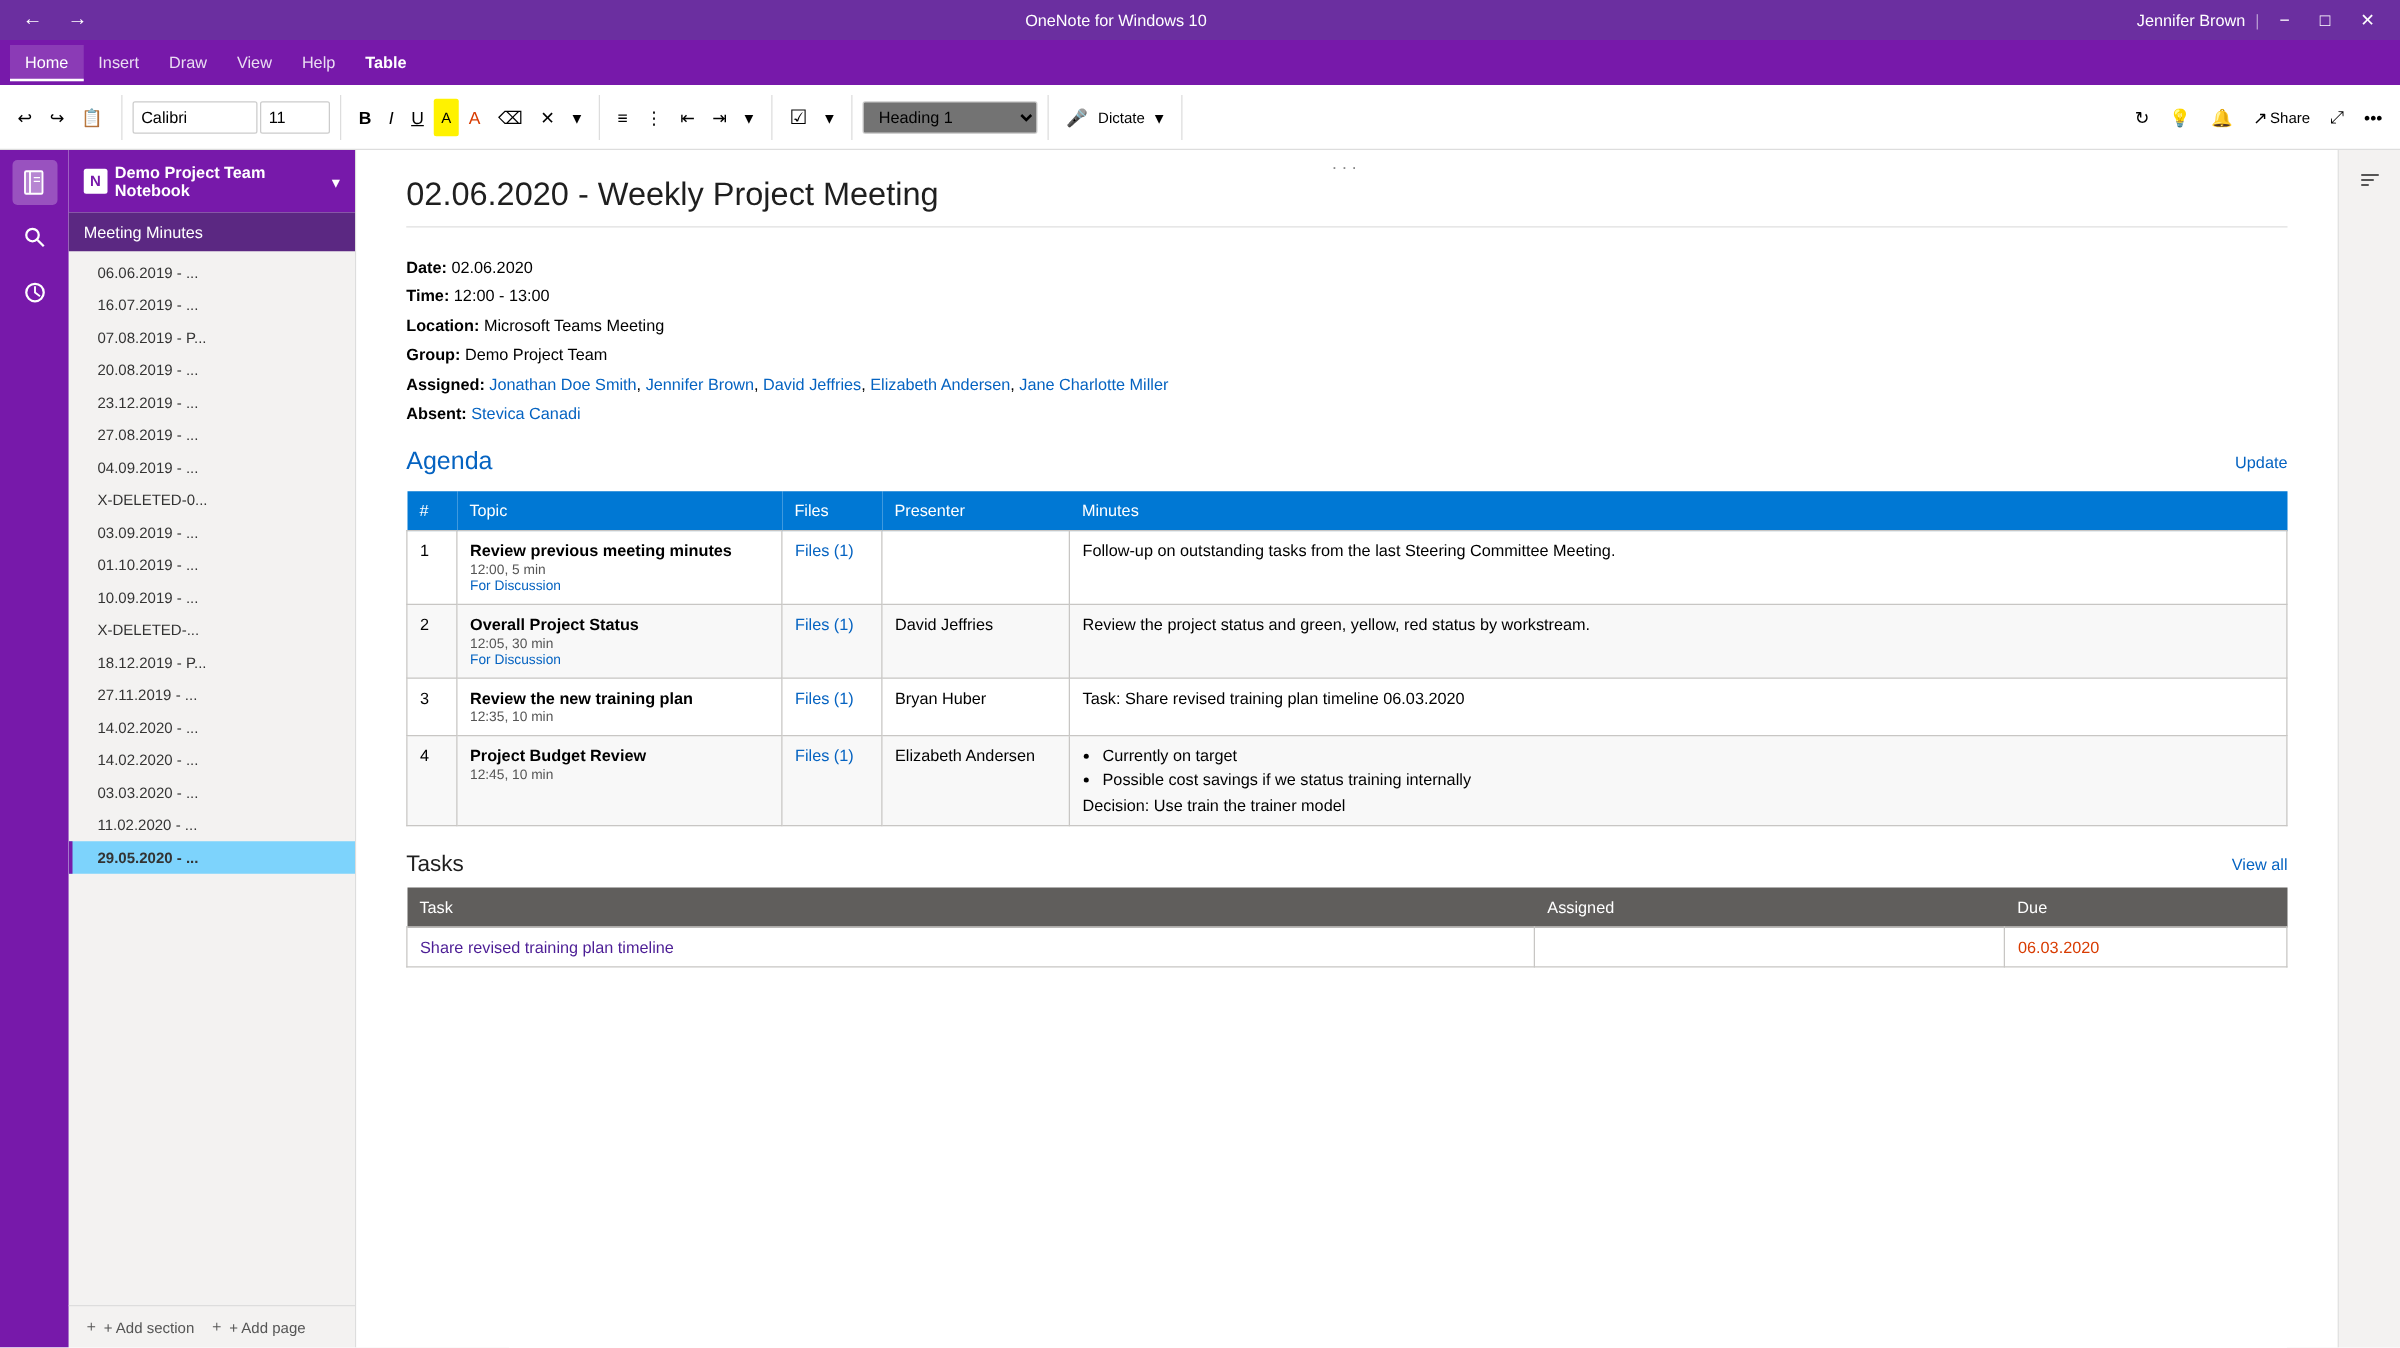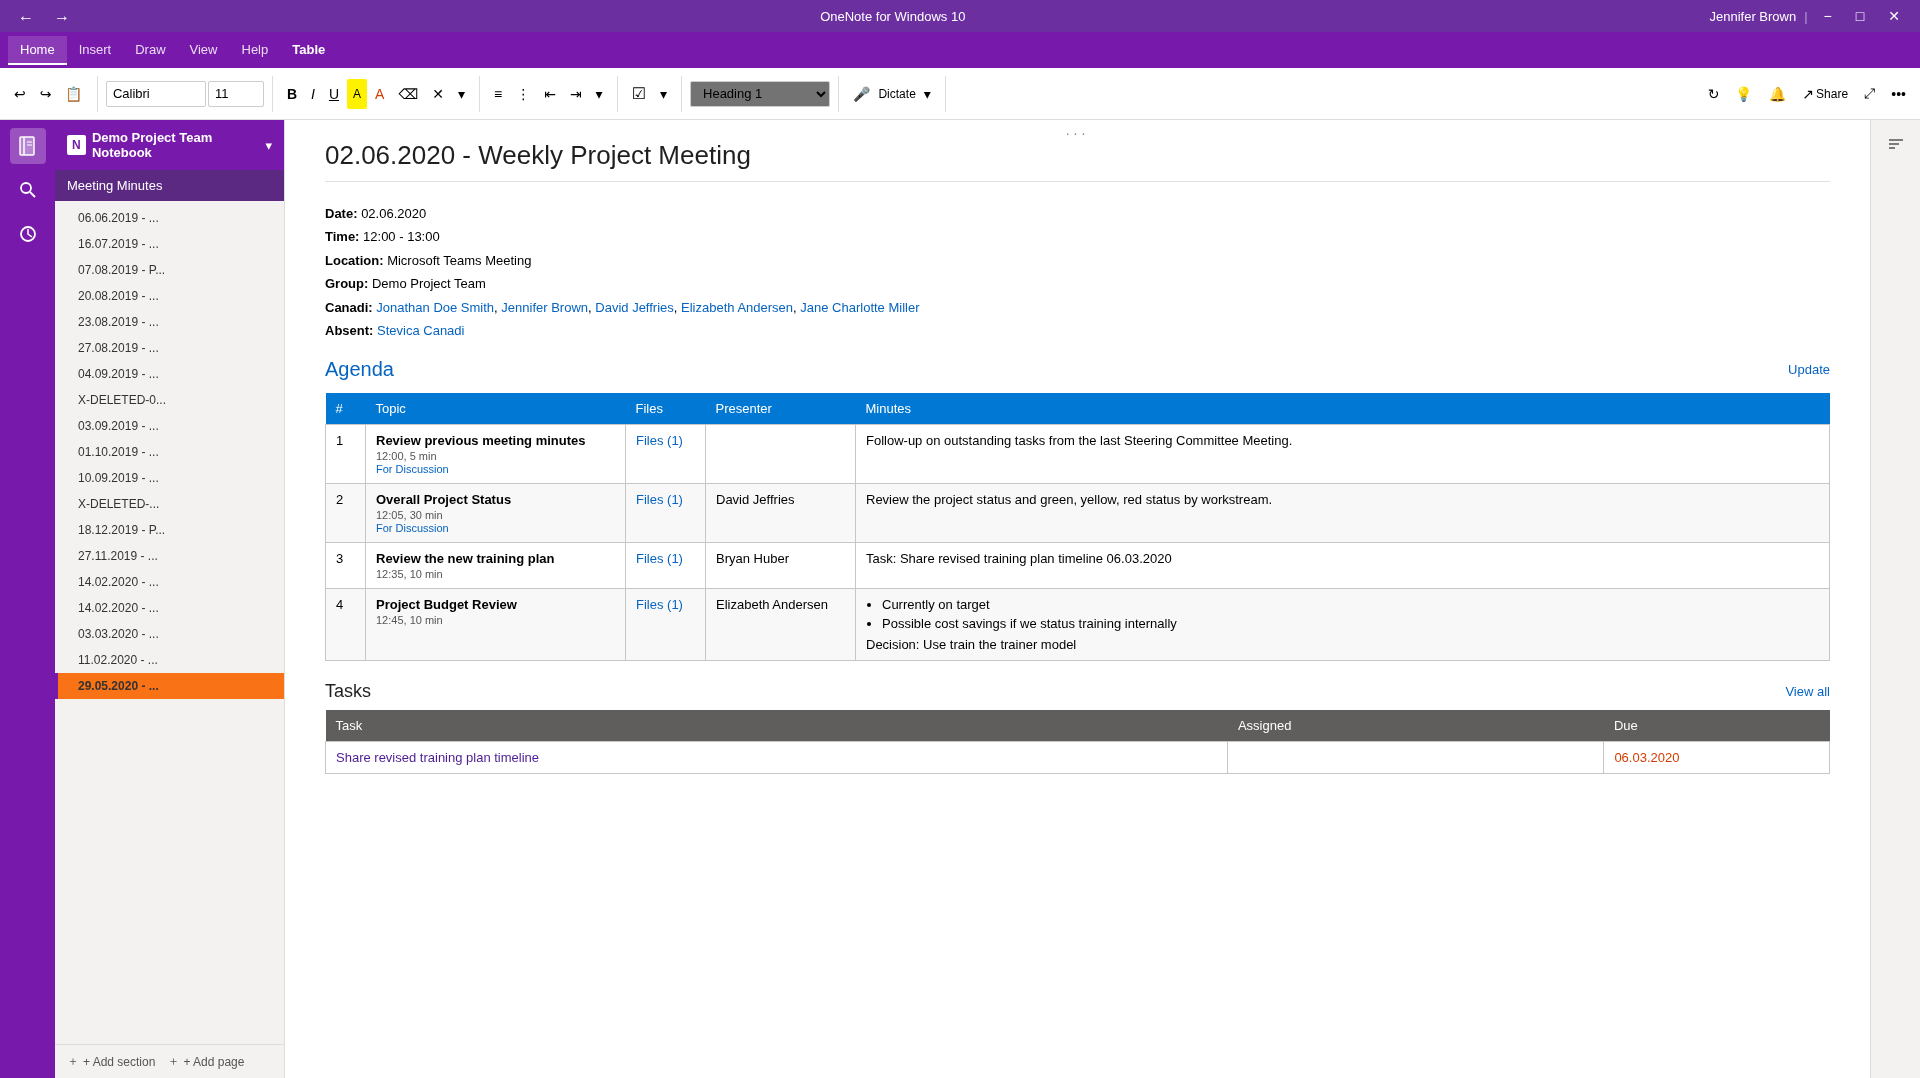--- a/index.html
+++ b/index.html
@@ -174,21 +174,21 @@
     .page-item {
       padding: 6px 0 6px 20px;
       font-size: 12px;
       cursor: pointer;
       color: #333;
       border-left: 3px solid transparent;
       white-space: nowrap;
       overflow: hidden;
       text-overflow: ellipsis;
     }
-    .page-item.active { background: #f97316; border-left-color: #7719aa; font-weight: 600; }
+    .page-item.active { background: #7dd3fc; border-left-color: #7719aa; font-weight: 600; }
     .notebook-bottom {
       padding: 8px 12px;
       border-top: 1px solid #ddd;
       display: flex;
       gap: 12px;
     }
     .add-btn {
       background: none;
       border: none;
       cursor: pointer;
@@ -457,21 +457,21 @@
       <span style="color:white;">▾</span>
     </div>
     <div class="section-header">
       <span>Meeting Minutes</span>
     </div>
     <div class="pages-list">
       <div class="page-item">06.06.2019 - ...</div>
       <div class="page-item">16.07.2019 - ...</div>
       <div class="page-item">07.08.2019 - P...</div>
       <div class="page-item">20.08.2019 - ...</div>
-      <div class="page-item">23.08.2019 - ...</div>
+      <div class="page-item">23.12.2019 - ...</div>
       <div class="page-item">27.08.2019 - ...</div>
       <div class="page-item">04.09.2019 - ...</div>
       <div class="page-item">X-DELETED-0...</div>
       <div class="page-item">03.09.2019 - ...</div>
       <div class="page-item">01.10.2019 - ...</div>
       <div class="page-item">10.09.2019 - ...</div>
       <div class="page-item">X-DELETED-...</div>
       <div class="page-item">18.12.2019 - P...</div>
       <div class="page-item">27.11.2019 - ...</div>
       <div class="page-item">14.02.2020 - ...</div>
@@ -509,21 +509,21 @@
       </div>
       <div>
         <strong>Location:</strong>
         <span>Microsoft Teams Meeting</span>
       </div>
       <div>
         <strong>Group:</strong>
         <span>Demo Project Team</span>
       </div>
       <div>
-        <strong>Canadi:</strong>
+        <strong>Assigned:</strong>
         <a href="#" class="meeting-meta"> Jonathan Doe Smith</a>,
         <a href="#" class="meeting-meta"> Jennifer Brown</a>,
         <a href="#" class="meeting-meta"> David Jeffries</a>,
         <a href="#" class="meeting-meta"> Elizabeth Andersen</a>,
         <a href="#" class="meeting-meta"> Jane Charlotte Miller</a>
       </div>
       <div>
         <strong>Absent:</strong>
         <a href="#" class="meeting-meta"> Stevica Canadi</a>
       </div>

